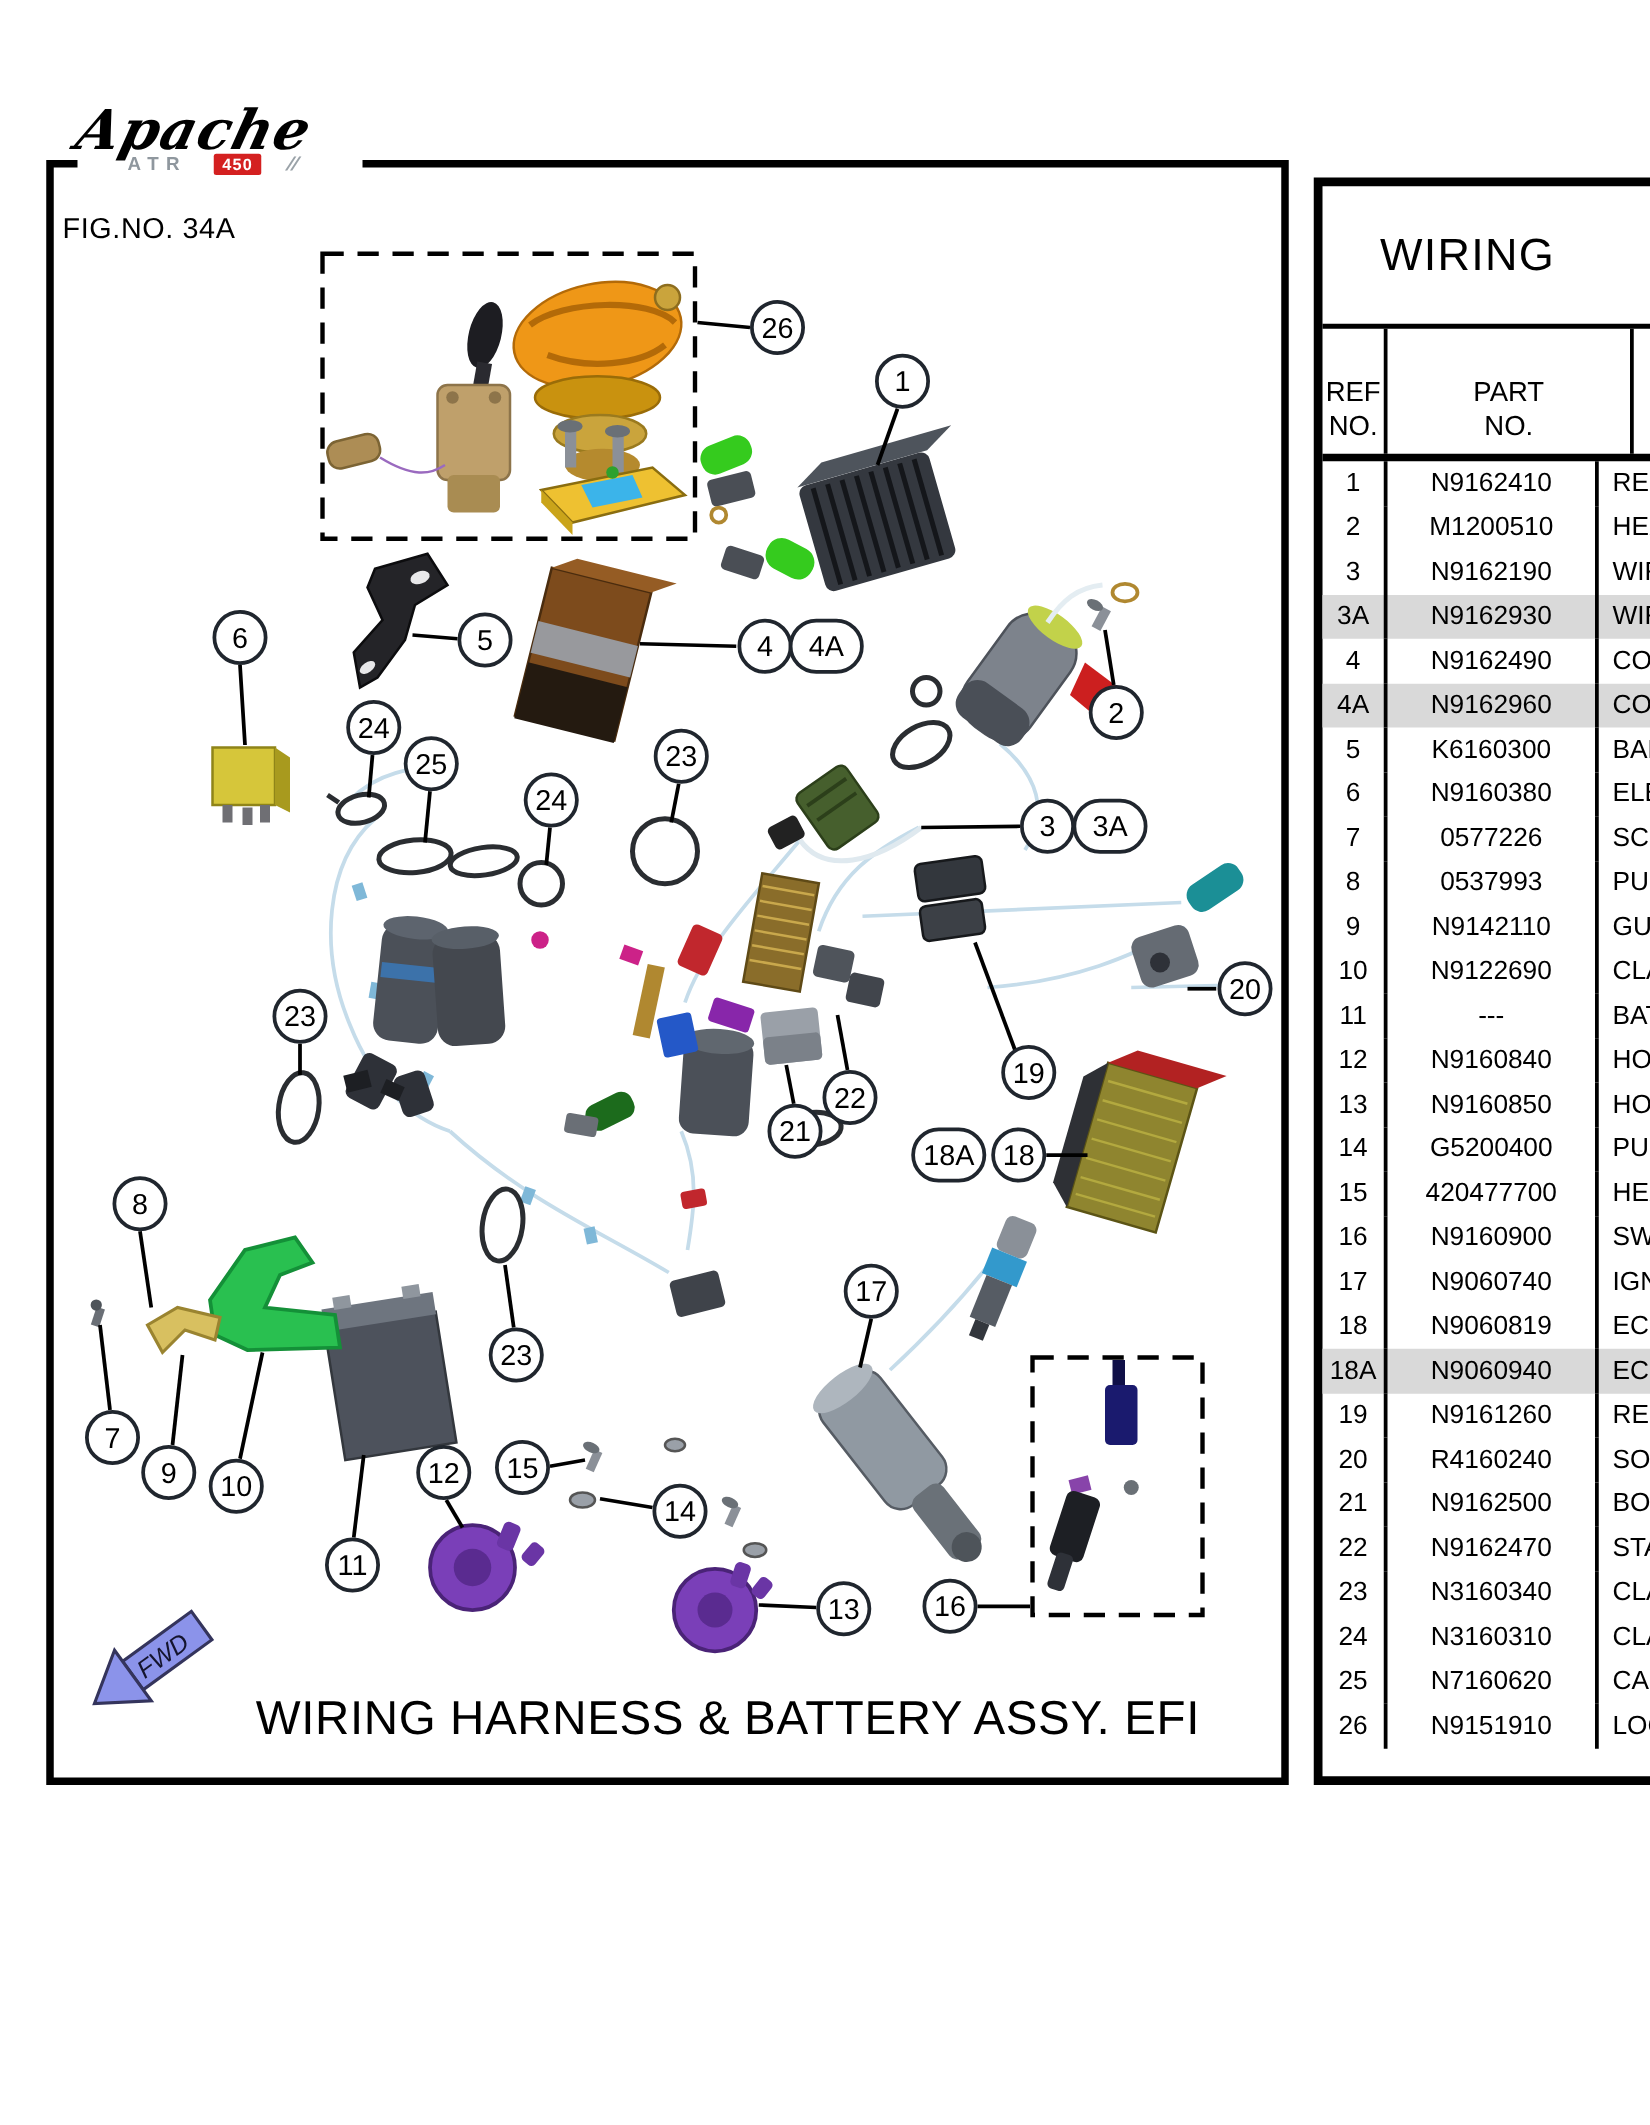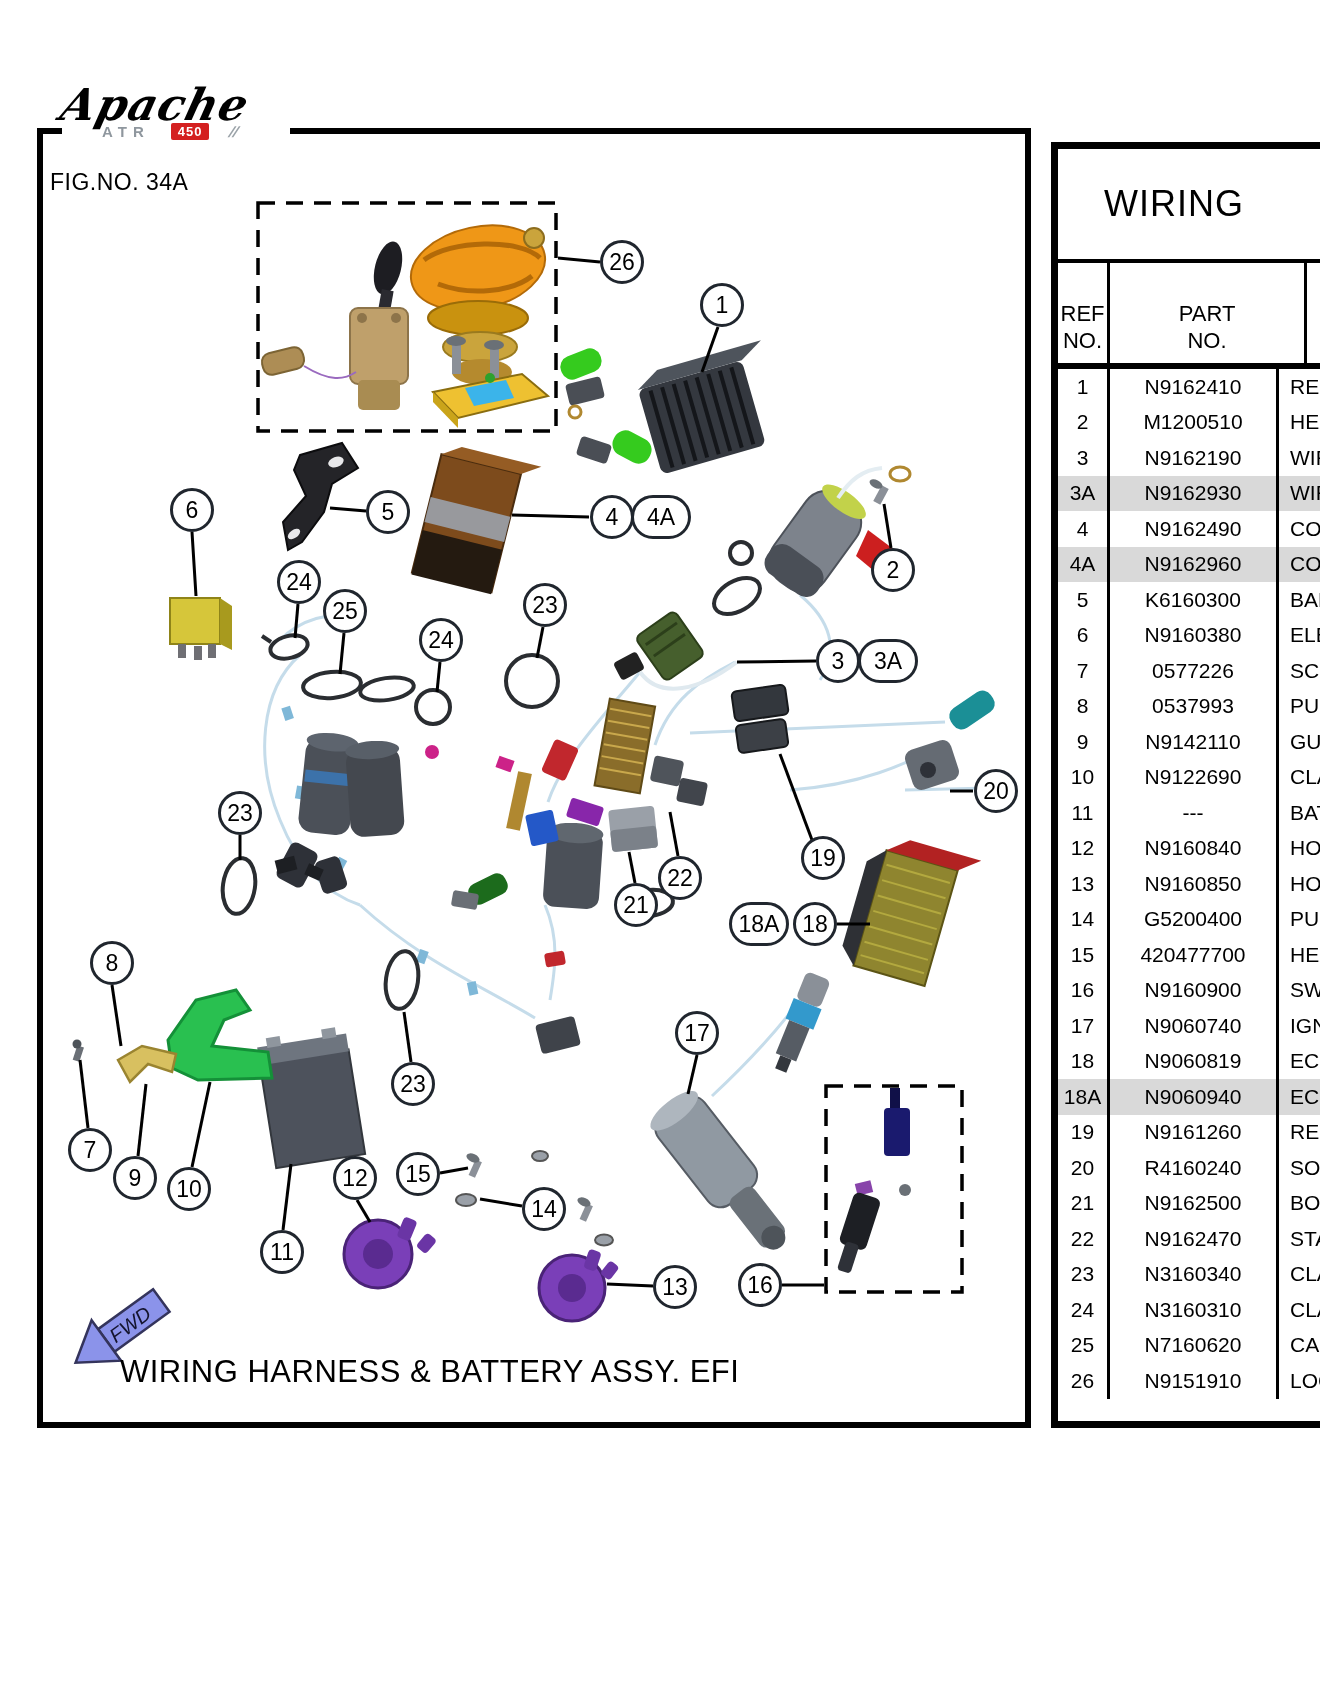--- a/index.html
+++ b/index.html
@@ -3,22 +3,22 @@
 <meta charset="utf-8">
 <style>
   html,body{margin:0;padding:0}
   body{position:relative;width:1320px;height:1700px;background:#fff;overflow:hidden;
        font-family:"Liberation Sans",sans-serif;color:#000}
 
   
   .diagram-box{position:absolute;left:37px;top:128px;width:994px;height:1300px;
                border:6px solid #000;box-sizing:border-box;background:transparent;z-index:0}
   .fig-label{position:absolute;left:50px;top:169px;font-size:23px;z-index:3;letter-spacing:.5px}
-  .caption{position:absolute;left:120px;top:1354px;width:840px;text-align:left;
-           font-size:31px;z-index:3;letter-spacing:.5px}
+  .caption{position:absolute;left:120px;top:1354px;width:840px;text-align:right;
+           font-size:38px;z-index:3;letter-spacing:.5px}
 
   
   .logo{position:absolute;left:62px;top:84px;width:228px;height:70px;background:#fff;z-index:5;
         display:flex;flex-direction:column;align-items:flex-start}
   .logo-script{font-family:"DejaVu Serif",serif;font-style:italic;font-weight:bold;
                font-size:44px;line-height:42px;transform:skewX(-14deg);letter-spacing:1px}
   .logo-sub{display:flex;align-items:flex-end;gap:21px;margin-top:-3px;padding-left:40px}
   .logo-atr{color:#8f979e;font-size:15px;font-weight:bold;letter-spacing:6px}
   .logo-badge{background:#d42020;color:#fff;font-size:13px;font-weight:bold;
               padding:1px 7px;border-radius:2px;letter-spacing:1px}

